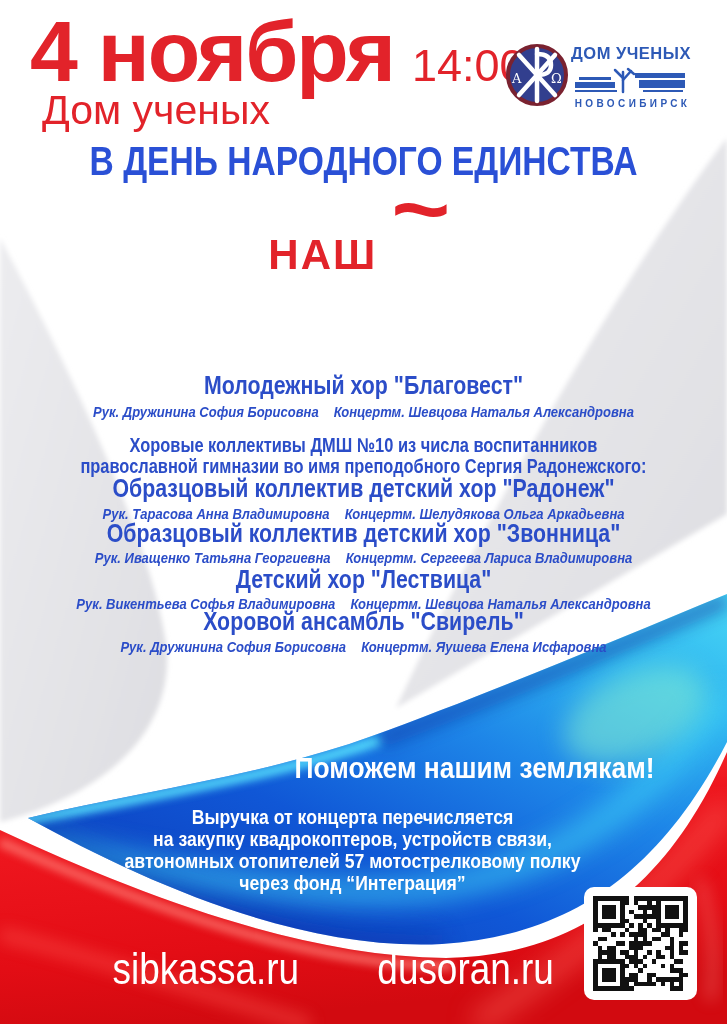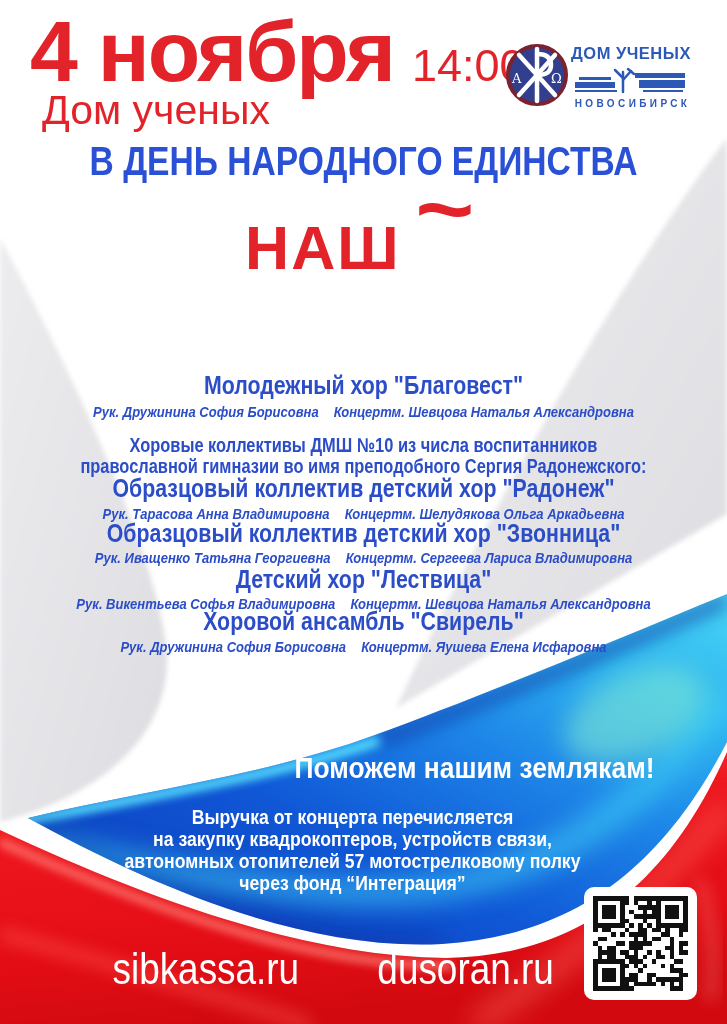--- a/index.html
+++ b/index.html
@@ -15,21 +15,21 @@
   
   .date-row{left:30px;top:8px;display:flex;align-items:baseline;color:#e2232a;}
   .date-day{font-size:86px;font-weight:bold;letter-spacing:-2px;}
   .date-time{font-size:45px;font-weight:normal;margin-left:18px;}
   .venue{left:42px;top:90px;font-size:41px;color:#e2232a;}
   .occasion{top:141px;font-size:40px;font-weight:bold;color:#2a50d6;transform:scaleX(.84);}
   
   .title-row{display:flex;align-items:baseline;justify-content:center;color:#e2232a;font-weight:bold;}
   .title-row.r1{top:195px;transform:translateX(-6px);}
   .title-row.r2{top:263px;transform:translateX(30px);}
-  .t-small{font-size:61px;letter-spacing:2px;margin-right:16px;}
+  .t-small{font-size:42px;letter-spacing:2px;margin-right:16px;}
   .t-big{font-size:88px;letter-spacing:4px;}
   .t-tilde{font-size:88px;display:inline-block;transform:translateY(-30px) scaleX(1.15);margin-left:2px;}
   
   .prog-name{font-size:26px;font-weight:bold;color:#2b4dc8;transform:scaleX(.82);}
   .prog-leaders{font-size:15.5px;font-weight:bold;font-style:italic;color:#2b4dc8;
     display:flex;justify-content:center;gap:18px;transform:scaleX(.84);}
   .prog-note{font-size:20px;font-weight:bold;color:#2b4dc8;transform:scaleX(.82);}
   
   .appeal-head{top:753px;font-size:30px;font-weight:bold;color:#fff;transform:translateX(111px) scaleX(.88);}
   .appeal-line{font-size:21px;font-weight:bold;color:#fff;transform:translateX(-11px) scaleX(.84);}

